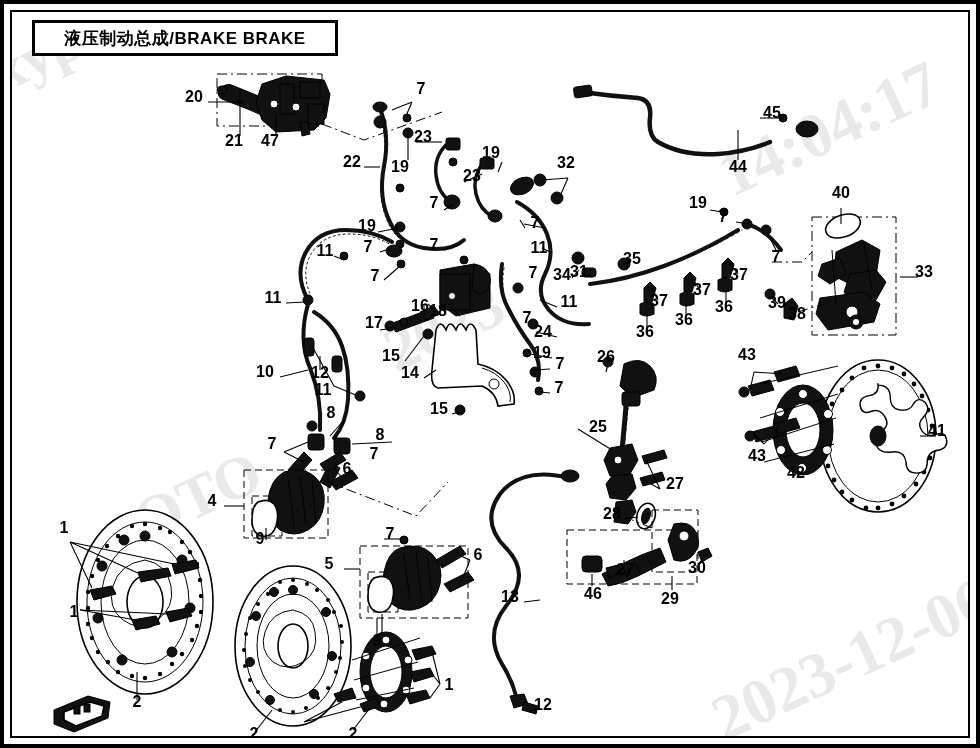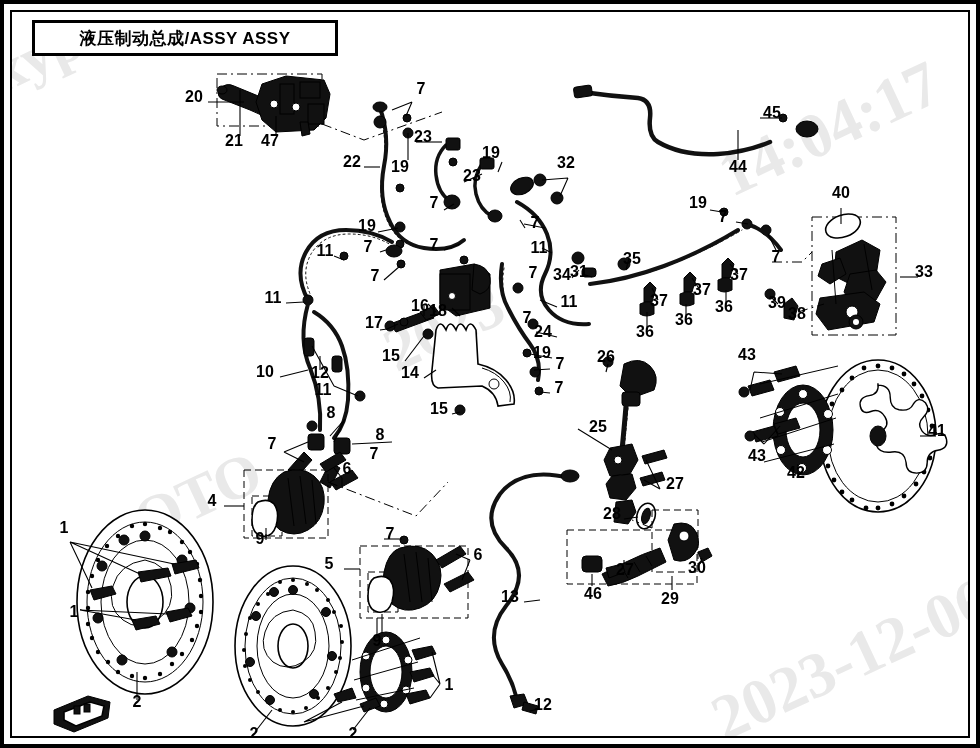--- a/index.html
+++ b/index.html
@@ -38,21 +38,21 @@
 <div id="page">
   <div id="inner">
 
     <div class="wm" id="wm-tl">xyp</div>
     <div class="wm" id="wm-time">14:04:17</div>
     <div class="wm" id="wm-mid">2023</div>
     <div class="wm" id="wm-brand">OTO</div>
     <div class="wm" id="wm-date">2023-12-06</div>
 
     <div id="title-box">
-      <div id="title-text">液压制动总成/ASSY ASSY</div>
+      <div id="title-text">液压制动总成/BRAKE BRAKE</div>
     </div>
 
     <svg id="art" viewBox="0 0 966 734">
 
       <g>
         <rect class="dash" x="205" y="62" width="105" height="52"></rect>
 
         <path class="part" d="M208 77 q6 -7 14 -3 l34 14 q14 5 18 14 l-10 10 q-12 -9 -26 -14 l-28 -11 q-6 -3 -2 -10z"></path>
         <ellipse class="part" cx="210" cy="78" rx="5" ry="4"></ellipse>
 

